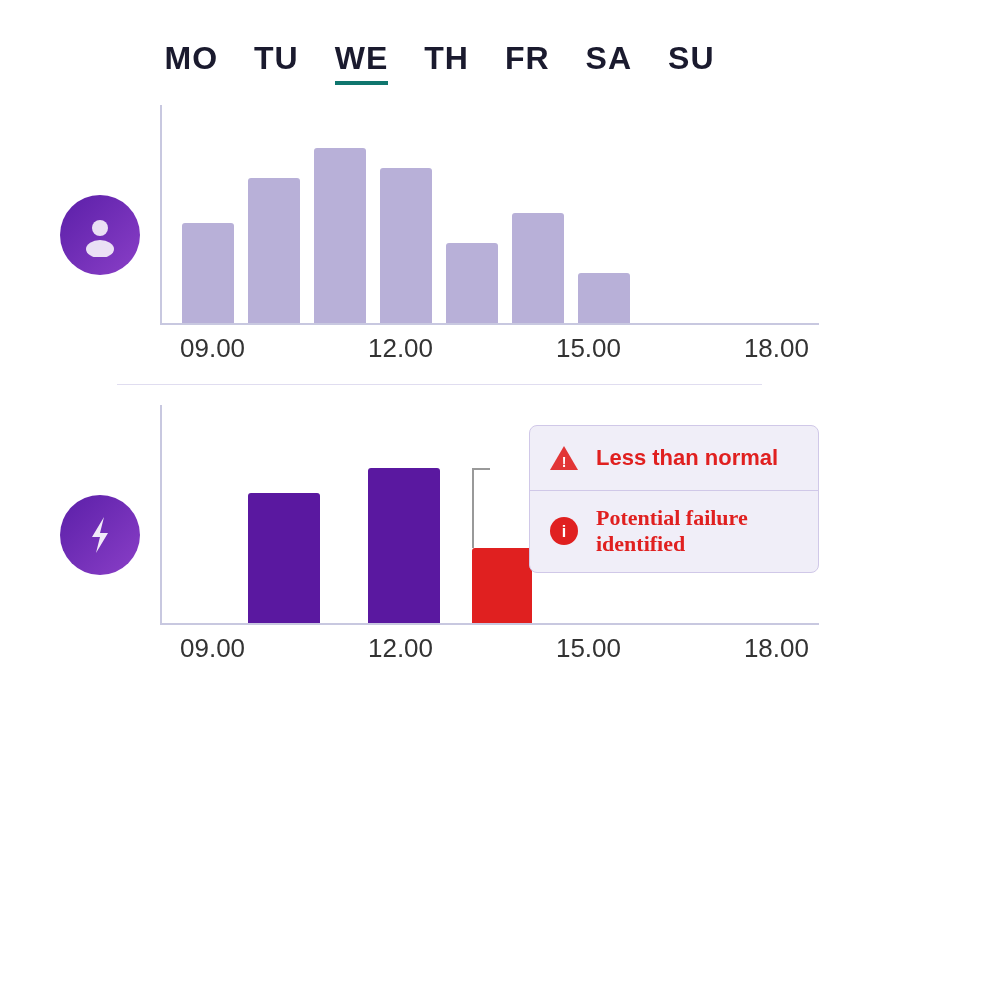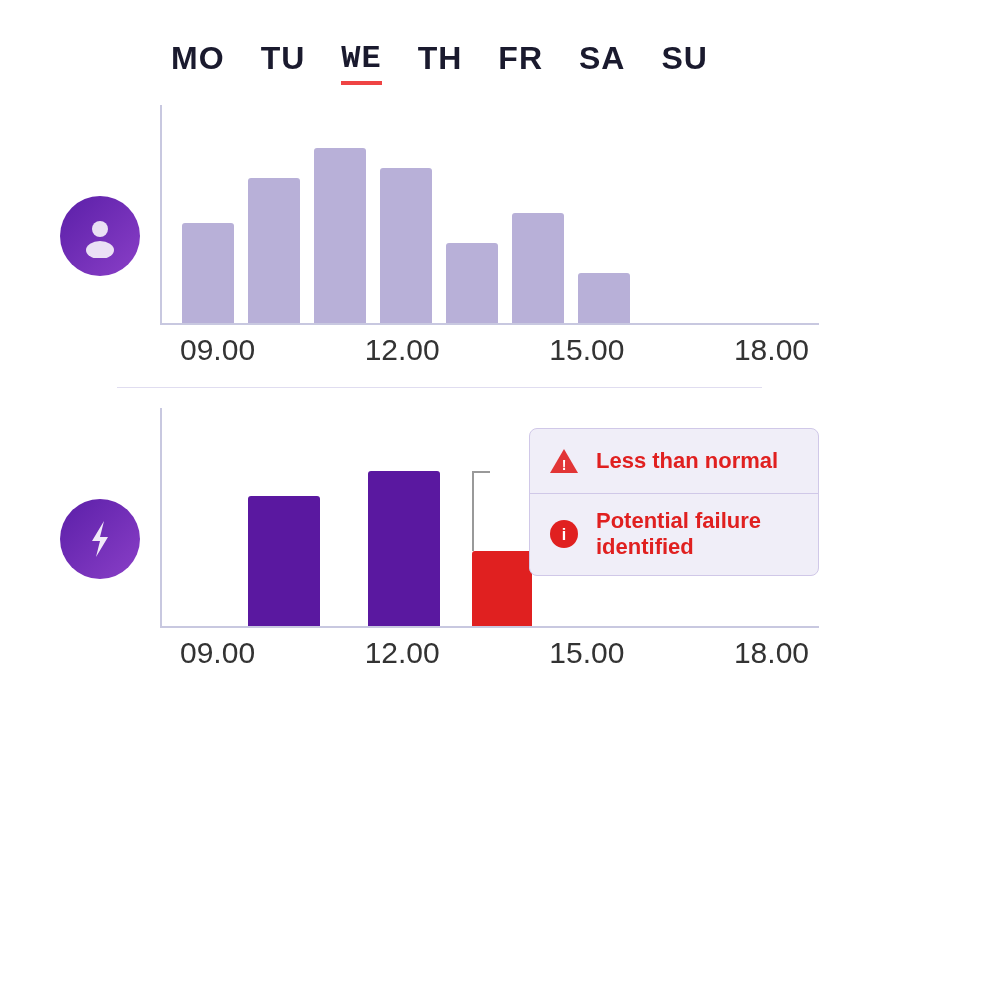--- a/index.html
+++ b/index.html
@@ -30,22 +30,21 @@
     }
     .day-item {
       font-size: 32px;
       font-weight: 600;
       color: #1a1a2e;
       letter-spacing: 1px;
       padding-bottom: 4px;
       cursor: pointer;
     }
     .day-item.active {
-      border-bottom: 4px solid #ef4444;
-      font-family: Liberation Mono, monospace;
+      border-bottom: 4px solid #0f766e;
     }
 
     
     .chart-section {
       display: flex;
       align-items: center;
       width: 100%;
       margin-bottom: 10px;
     }
 
@@ -90,21 +89,21 @@
     }
 
     .bar-red {
       background: #e02020;
     }
 
     .x-axis {
       display: flex;
       justify-content: space-between;
       padding: 8px 10px 0 20px;
-      font-size: 30px;
+      font-size: 26px;
       color: #333;
       font-weight: 400;
     }
 
     
     .legend-box {
       position: absolute;
       right: 0;
       top: 10px;
       background: #f0eef8;
@@ -222,21 +221,21 @@
             </div>
             <span class="legend-text">Less than normal</span>
           </div>
           <div class="legend-item">
             <div class="legend-icon">
               <svg width="30" height="30" viewBox="0 0 30 30" xmlns="http://www.w3.org/2000/svg">
                 <circle cx="15" cy="15" r="14" fill="#e02020"></circle>
                 <text x="15" y="21" text-anchor="middle" font-size="16" fill="white" font-weight="bold">i</text>
               </svg>
             </div>
-            <span class="legend-text" style="white-space:pre-line;">Potential failure
+            <span class="legend-text" style="white-space:pre-line;font-family:Liberation Serif, serif;">Potential failure
 identified</span>
           </div>
         </div>
       </div>
       <div class="x-axis">
         <span>09.00</span>
         <span>12.00</span>
         <span>15.00</span>
         <span>18.00</span>
       </div>

